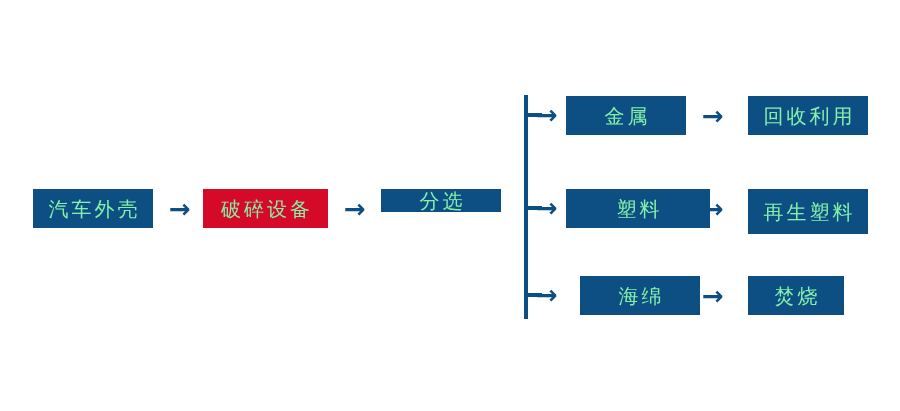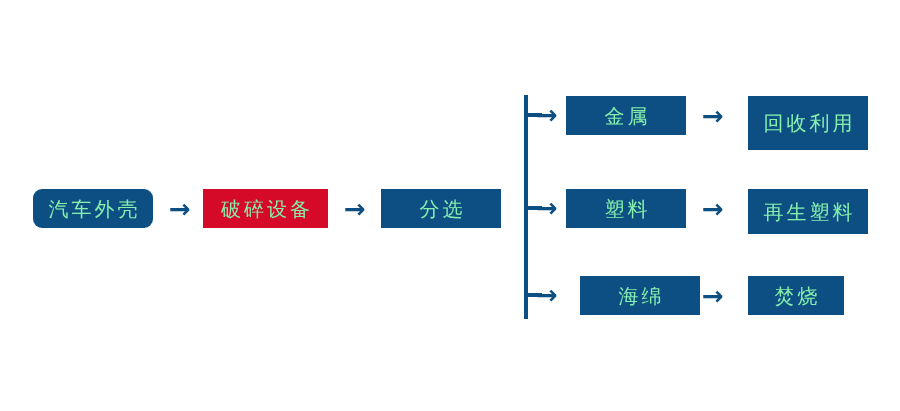--- a/index.html
+++ b/index.html
@@ -58,45 +58,45 @@
   .branch-stub {
     position: absolute;
     background: #0d4f82;
   }
 </style>
 </head>
 <body>
 
 <div id="canvas">
 
-  <div class="node blue" style="left:33px; top:189px; width:120px; height:39px;border-radius:9px;">汽车外壳</div>
+  <div class="node blue" style="left:33px; top:189px; width:120px; height:39px;">汽车外壳</div>
 
   <div class="arrow" style="left:163px; top:192px; width:34px; height:34px;">→</div>
 
   <div class="node red" style="left:203px; top:189px; width:125px; height:39px;">破碎设备</div>
 
   <div class="arrow" style="left:338px; top:192px; width:34px; height:34px;">→</div>
 
-  <div class="node blue" style="left:381px; top:189px; width:120px; height:39px;text-align:center;">分选</div>
+  <div class="node blue" style="left:381px; top:189px; width:120px; height:23px;text-align:center;">分选</div>
 
   <div class="split-line" style="left:524px; top:95px; width:4px; height:224px;"></div>
 
   <div class="branch-stub" style="left:528px; top:113px; width:14px; height:4px;"></div>
   <div class="arrow" style="left:530px; top:98px; width:34px; height:34px;">→</div>
 
   <div class="node blue" style="left:566px; top:96px; width:120px; height:39px;">金属</div>
 
   <div class="arrow" style="left:696px; top:99px; width:34px; height:34px;">→</div>
 
-  <div class="node blue" style="left:748px; top:96px; width:120px; height:54px;">回收利用</div>
+  <div class="node blue" style="left:748px; top:96px; width:120px; height:39px;">回收利用</div>
 
   <div class="branch-stub" style="left:528px; top:206px; width:14px; height:4px;"></div>
   <div class="arrow" style="left:530px; top:191px; width:34px; height:34px;">→</div>
 
-  <div class="node blue" style="left:566px; top:189px; width:120px; height:39px;">塑料</div>
+  <div class="node blue" style="left:566px; top:189px; width:144px; height:39px;">塑料</div>
 
   <div class="arrow" style="left:696px; top:192px; width:34px; height:34px;">→</div>
 
   <div class="node blue" style="left:748px; top:189px; width:120px; height:45px;">再生塑料</div>
 
   <div class="branch-stub" style="left:528px; top:293px; width:14px; height:4px;"></div>
   <div class="arrow" style="left:530px; top:278px; width:34px; height:34px;">→</div>
 
   <div class="node blue" style="left:580px; top:276px; width:120px; height:39px;">海绵</div>
 

